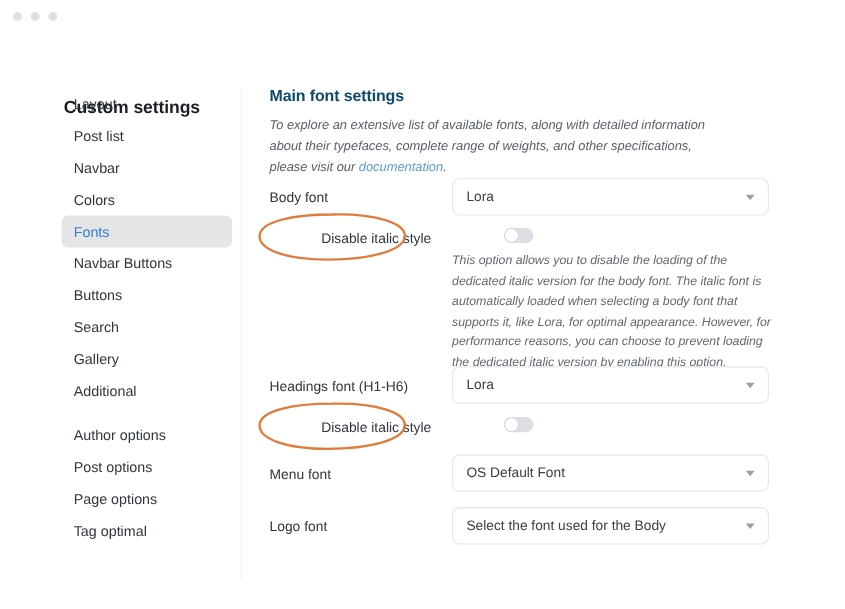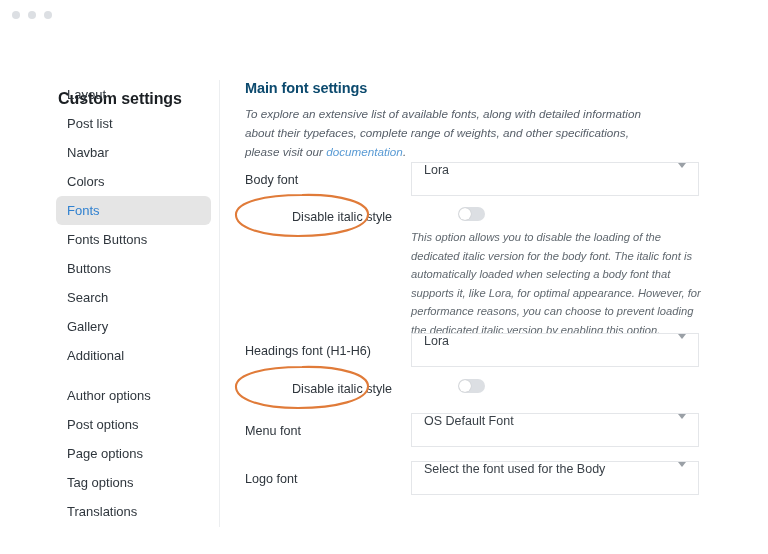--- a/index.html
+++ b/index.html
@@ -135,24 +135,24 @@
   }
   .field-label.toggle-label { padding-top: 3px; margin-left: 47px; }
   .field-ctrl {
     flex: 1;
   }
 
   .select-box {
     width: 288px;
     height: 34px;
     border: 1px solid #e4e6e9;
-    border-radius: 0;
+    border-radius: 7px;
     background: #ffffff;
     display: flex;
-    align-items: flex-start;
+    align-items: center;
     padding: 0 10px 0 12px;
     font-size: 12.5px;
     color: #3a4148;
     cursor: pointer;
     position: relative;
   }
   .select-box .val { flex: 1; }
   .caret {
     width: 0; height: 0;
     border-left: 4.5px solid transparent;
@@ -222,21 +222,21 @@
     <div class="side-item">
         <span>Navbar</span>
       </div>
     <div class="side-item">
         <span>Colors</span>
       </div>
     <div class="side-item active">
         <span>Fonts</span>
       </div>
     <div class="side-item">
-        <span>Fonts Buttons</span>
+        <span>Navbar Buttons</span>
       </div>
     <div class="side-item">
         <span>Buttons</span>
       </div>
     <div class="side-item">
         <span>Search</span>
       </div>
     <div class="side-item">
         <span>Gallery</span>
       </div>
@@ -249,24 +249,21 @@
     <div class="side-item">
         <span>Author options</span>
       </div>
     <div class="side-item">
         <span>Post options</span>
       </div>
     <div class="side-item">
         <span>Page options</span>
       </div>
     <div class="side-item">
-        <span>Tag options</span>
-      </div>
-    <div class="side-item">
-        <span>Translations</span>
+        <span>Tag optimal</span>
       </div>
   </nav>
 
   <div class="divider"></div>
 
   <section class="main">
 
     <h2>Main font settings</h2>
 
     <p class="main-desc">

